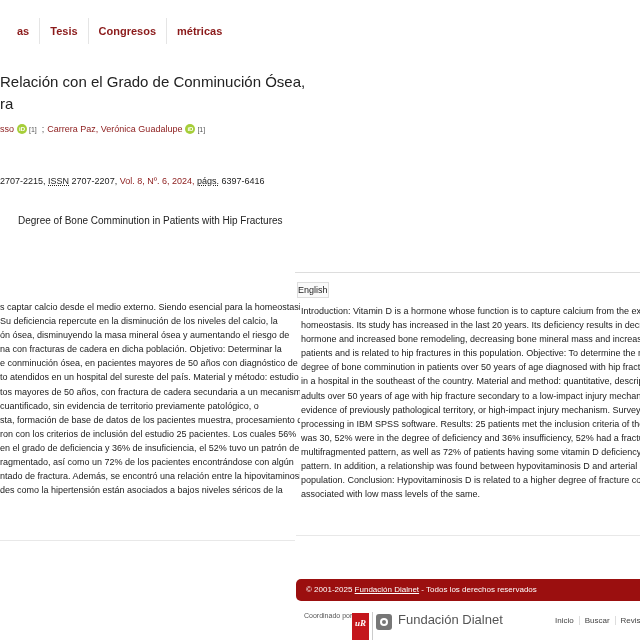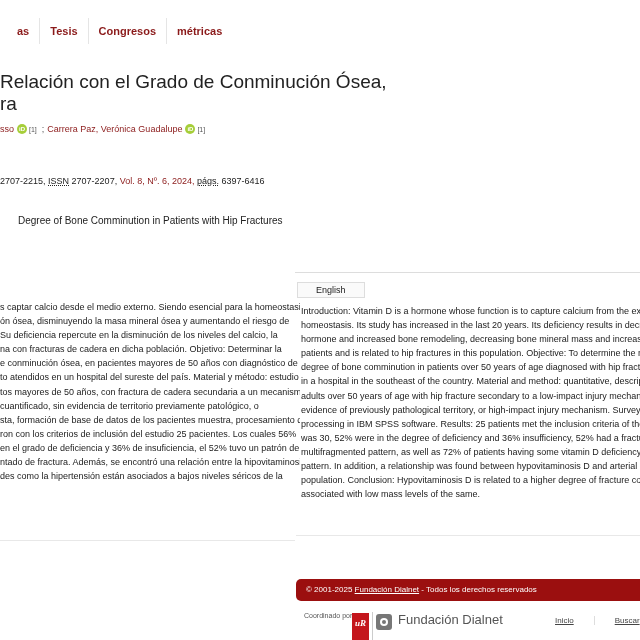--- a/index.html
+++ b/index.html
@@ -5,49 +5,49 @@
   html, body { margin:0; padding:0; }
   body { width:640px; height:640px; position:relative; overflow:hidden; background:#ffffff;
          font-family:"Liberation Sans", sans-serif; color:#222; }
   .abs { position:absolute; }
   
   .nav { top:18px; left:0; height:26px; display:flex; align-items:center;padding-left:17px; }
   .nav .item { font-size:11px; font-weight:bold; color:#8b1a1a; padding:0 10px; height:26px; line-height:26px; border-right:1px solid #e5e5e5; white-space:nowrap; }
   .nav .item:first-child { padding-left:0; }
   .nav .item:last-child { border-right:none; }
   
-  .title { top:71px; left:0; font-size:19px; line-height:22px; color:#222; white-space:nowrap; }
+  .title { top:71px; left:0; font-size:15px; line-height:22px; color:#222; white-space:nowrap; }
   .authors { top:124px; left:0; font-size:9px; color:#8b1a1a; white-space:nowrap; display:flex; align-items:center; }
   .orcid { display:inline-block; width:10px; height:10px; border-radius:50%; background:#a6ce39; color:#fff; font-size:6px; line-height:10px; text-align:center; font-weight:bold; margin:0 2px 0 3px; }
   .sup { font-size:7px; color:#555; vertical-align:super; margin-right:2px; }
   .sep { color:#555; margin:0 3px; }
   .issn { top:176px; left:0; font-size:9px; color:#222; white-space:nowrap; }
   .issn .red { color:#8b1a1a; }
   .issn .ul { text-decoration:underline; text-decoration-style:dotted; }
   .en-title { top:215px; left:0; font-size:10px; color:#222; white-space:nowrap;margin-left:18px; }
   
   .abs-es { top:300px; left:0; width:300px; font-size:9px; line-height:14.1px; color:#222; white-space:nowrap; overflow:hidden; }
   .hr-left { top:540px; left:0; width:295px; height:1px; background:#e8e8e8; }
   
   .hr-right { top:272px; left:295px; width:345px; height:1px; background:#dddddd; }
-  .lang-tab { top:282px; left:297px; font-size:9px; color:#222; border:1px solid #ddd; padding:2px 18px; background:#fafafa; }
+  .lang-tab { top:282px; left:297px; font-size:9px; color:#222; border:1px solid #ddd; padding:2px 0; background:#fafafa; }
   .abs-en { top:304px; left:301px; width:339px; font-size:9px; line-height:14.1px; color:#222; white-space:nowrap; overflow:hidden; }
   .hr-right2 { top:535px; left:296px; width:344px; height:1px; background:#e8e8e8; }
   
   .footer-bar { top:579px; left:296px; width:350px; height:22px; background:#9b0f0f; border-radius:5px 0 0 5px; color:#fff; font-size:8px; line-height:22px; padding-left:10px; box-sizing:border-box; white-space:nowrap; }
   .footer-bar u { text-decoration:underline; }
   .coord { top:612px; left:304px; font-size:7px; color:#555; }
   .uniriojalogo { top:613px; left:352px; width:17px; height:36px; background:#c4161c; color:#fff; font-size:9px; font-weight:bold; text-align:center; line-height:20px; font-family:"Liberation Serif", serif; font-style:italic; }
   .vdiv { top:612px; left:372px; width:1px; height:28px; background:#ccc; }
   .dlogo { top:614px; left:376px; width:16px; height:16px; background:#777; border-radius:3px; }
   .dlogo::after { content:""; position:absolute; left:4px; top:4px; width:8px; height:8px; border-radius:50%; background:#fff; }
   .dlogo::before { content:""; position:absolute; left:6px; top:6px; width:4px; height:4px; border-radius:50%; background:#777; z-index:1; }
   .dname { top:612px; left:398px; font-size:13px; color:#555; white-space:nowrap; }
   .fnav { top:616px; left:555px; display:flex; font-size:8px; color:#444; white-space:nowrap; }
-  .fnav span { padding:0 20px; border-right:1px solid #ddd; text-decoration:underline; text-decoration-thickness:1px; }
+  .fnav span { padding:0 5px; border-right:1px solid #ddd; text-decoration-thickness:1px; }
   .fnav span:first-child { padding-left:0; }
   .fnav span:last-child { border-right:none; }
 </style>
 </head>
 <body>
 
 <div class="abs nav">
   <div class="item">as</div>
   <div class="item">Tesis</div>
   <div class="item">Congresos</div>
@@ -75,30 +75,31 @@
   <span>2707-2207,</span>
   <span class="red">Vol. 8, Nº. 6, 2024,</span>
   <span class="ul">págs.</span>
   <span>6397-6416</span>
 </div>
 
 <div class="abs en-title">Degree of Bone Comminution in Patients with Hip Fractures</div>
 
 <div class="abs abs-es">
   <div>s captar calcio desde el medio externo. Siendo esencial para la homeostasis</div>
+  <div>Su deficiencia repercute en la disminución de los niveles del calcio, la</div>
   <div>ón ósea, disminuyendo la masa mineral ósea y aumentando el riesgo de</div>
-  <div>Su deficiencia repercute en la disminución de los niveles del calcio, la</div>
   <div>na con fracturas de cadera en dicha población. Objetivo: Determinar la</div>
   <div>e conminución ósea, en pacientes mayores de 50 años con diagnóstico de</div>
   <div>to atendidos en un hospital del sureste del país. Material y método:  estudio</div>
   <div>tos mayores de 50 años, con fractura de cadera secundaria a un mecanismo</div>
   <div> cuantificado, sin evidencia de territorio previamente patológico, o</div>
   <div>sta, formación de base de datos de los pacientes muestra, procesamiento de</div>
   <div>ron con los criterios de inclusión del estudio 25 pacientes. Los cuales 56%</div>
   <div>en el grado de deficiencia y 36% de insuficiencia, el 52% tuvo un patrón de</div>
+  <div>ragmentado, así como un 72% de los pacientes encontrándose con algún</div>
   <div>ntado de fractura. Además, se encontró una relación entre la hipovitaminosis</div>
   <div>des como la hipertensión están asociados a bajos niveles séricos de la</div>
 </div>
 <div class="abs hr-left"></div>
 
 <div class="abs hr-right"></div>
 <div class="abs lang-tab">English</div>
 <div class="abs abs-en">
   <div>Introduction: Vitamin D is a hormone whose function is to capture calcium from the external environment.</div>
   <div>homeostasis. Its study has increased in the last 20 years. Its deficiency results in decreased calcium leve</div>

